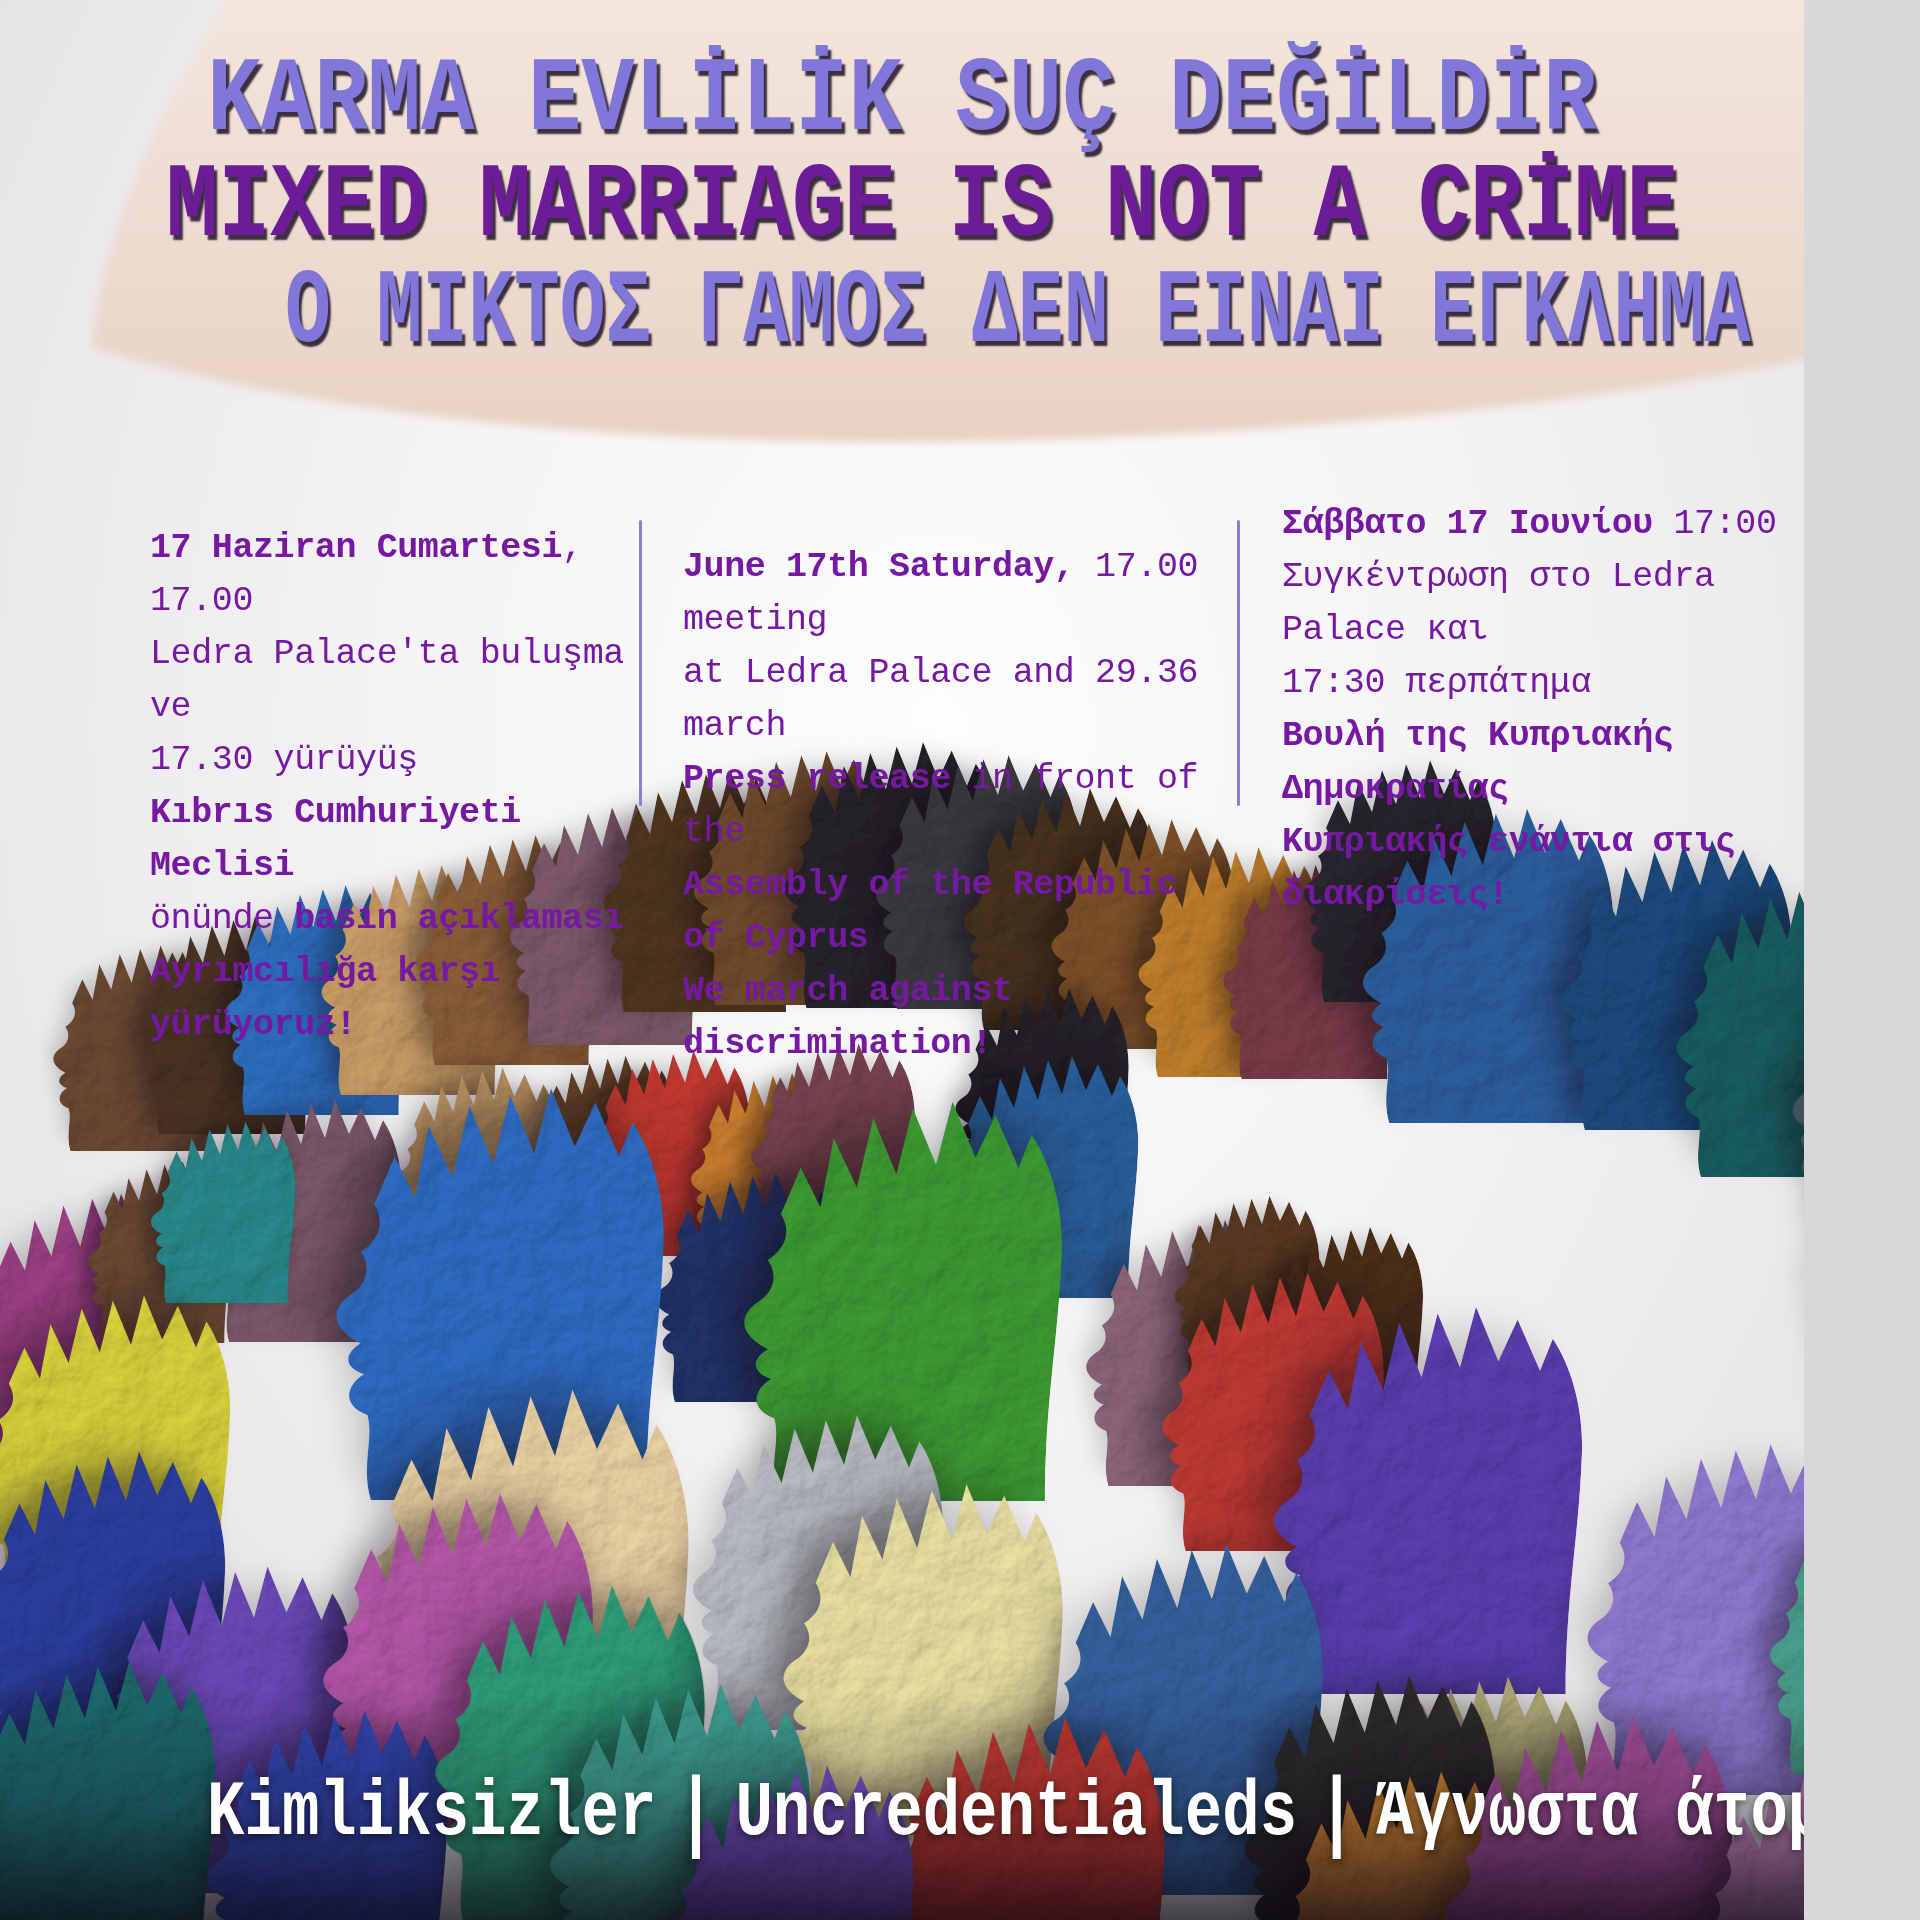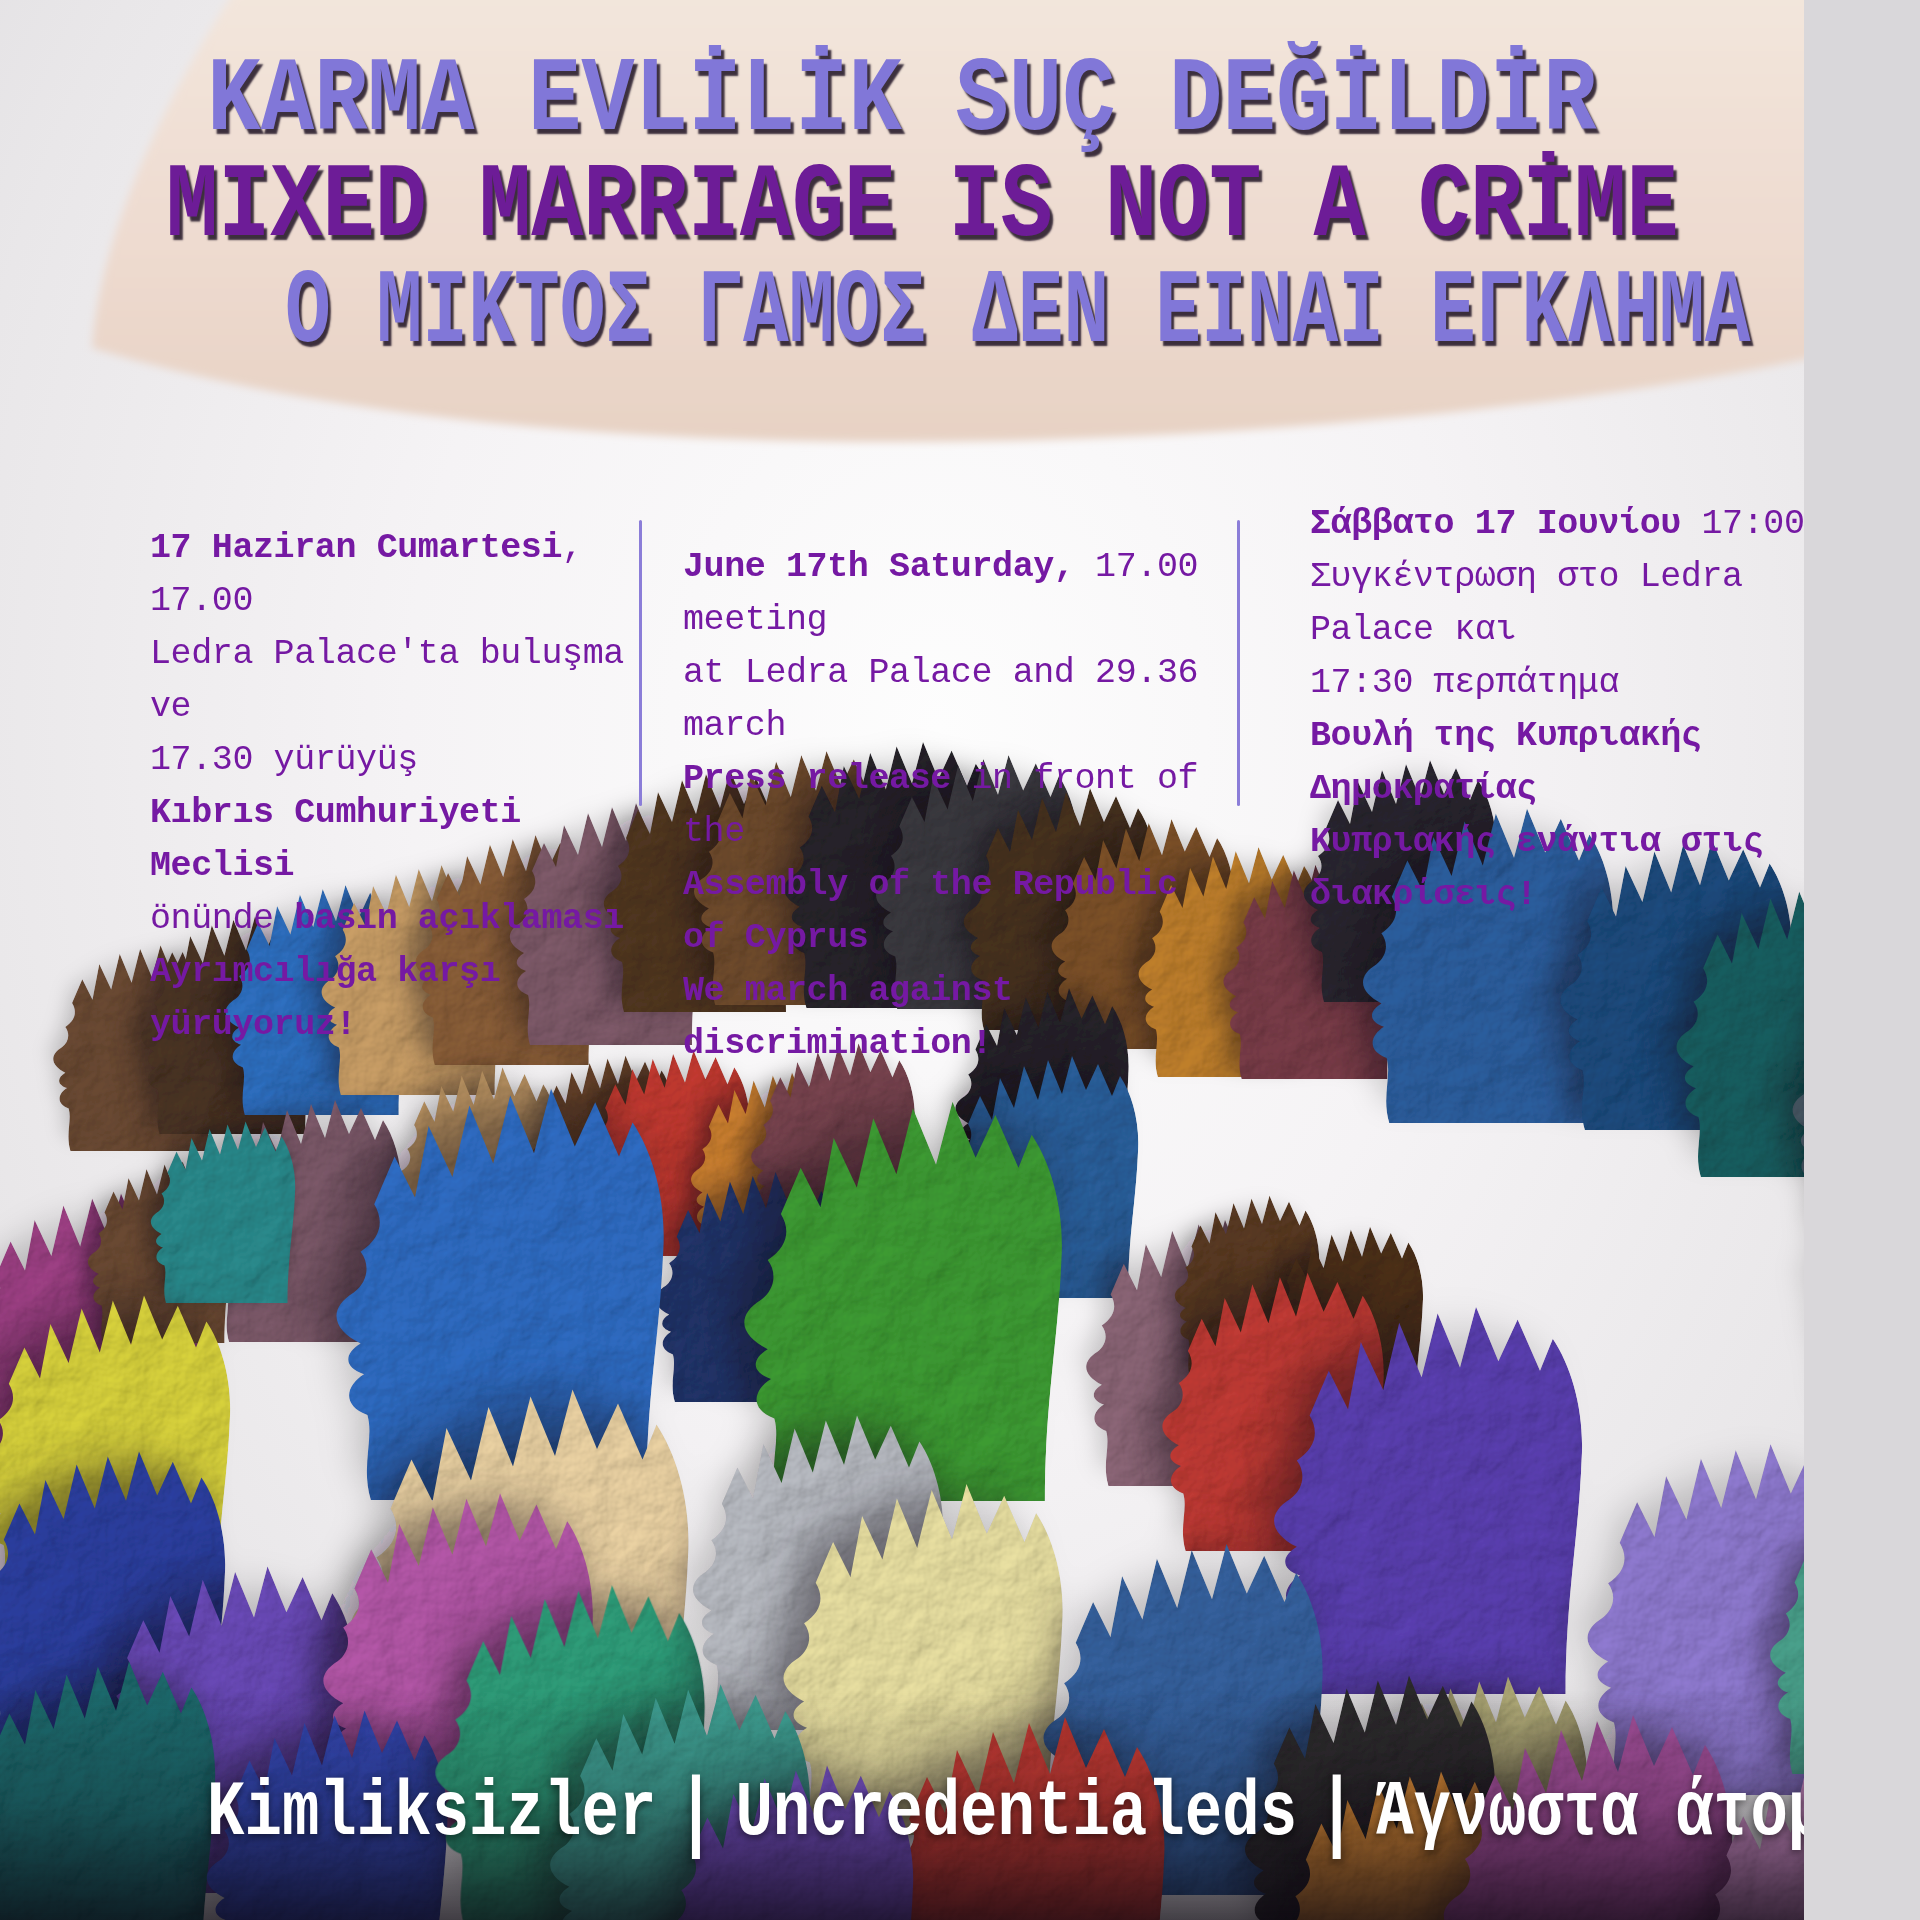--- a/index.html
+++ b/index.html
@@ -15,21 +15,21 @@
   .hl1{top:48px;font-size:106px;color:var(--hl-light);}
   .hl1 .t{transform:scaleX(0.84);}
   .hl2{top:154px;font-size:106px;color:var(--hl-dark);}
   .hl2 .t{transform:scaleX(0.82);}
   .hl3{top:260px;font-size:106px;color:var(--hl-light);}
   .hl3 .t{transform:scaleX(0.72);}
   .col{position:absolute;z-index:5;color:var(--body-purple);font-size:35px;line-height:53px;letter-spacing:-0.4px;}
   .col b{font-weight:700;}
   .col-0{left:150px;top:512px;width:480px;margin-top:10px;}
   .col-1{left:683px;top:541px;width:545px;}
-  .col-2{left:1282px;top:498px;width:530px;margin-left:28px;}
+  .col-2{left:1282px;top:498px;width:530px;}
   .divider{position:absolute;width:3px;height:286px;top:520px;background:var(--divider);border-radius:2px;z-index:5;}
   .d1{left:639px;}
   .d2{left:1237px;}
   .footer{
     position:absolute;top:1774px;left:0;width:100%;text-align:center;z-index:6;
     color:var(--footer-col);font-size:78px;font-weight:700;white-space:nowrap;line-height:1;
     text-shadow:0 3px 10px rgba(0,0,0,0.55);
   }
   .footer .fwrap{display:inline-block;transform:scaleX(0.8);}
   .footer .sep{display:inline-block;margin:0 26px;font-weight:700;transform:translateY(2px) scaleY(1.15);}

